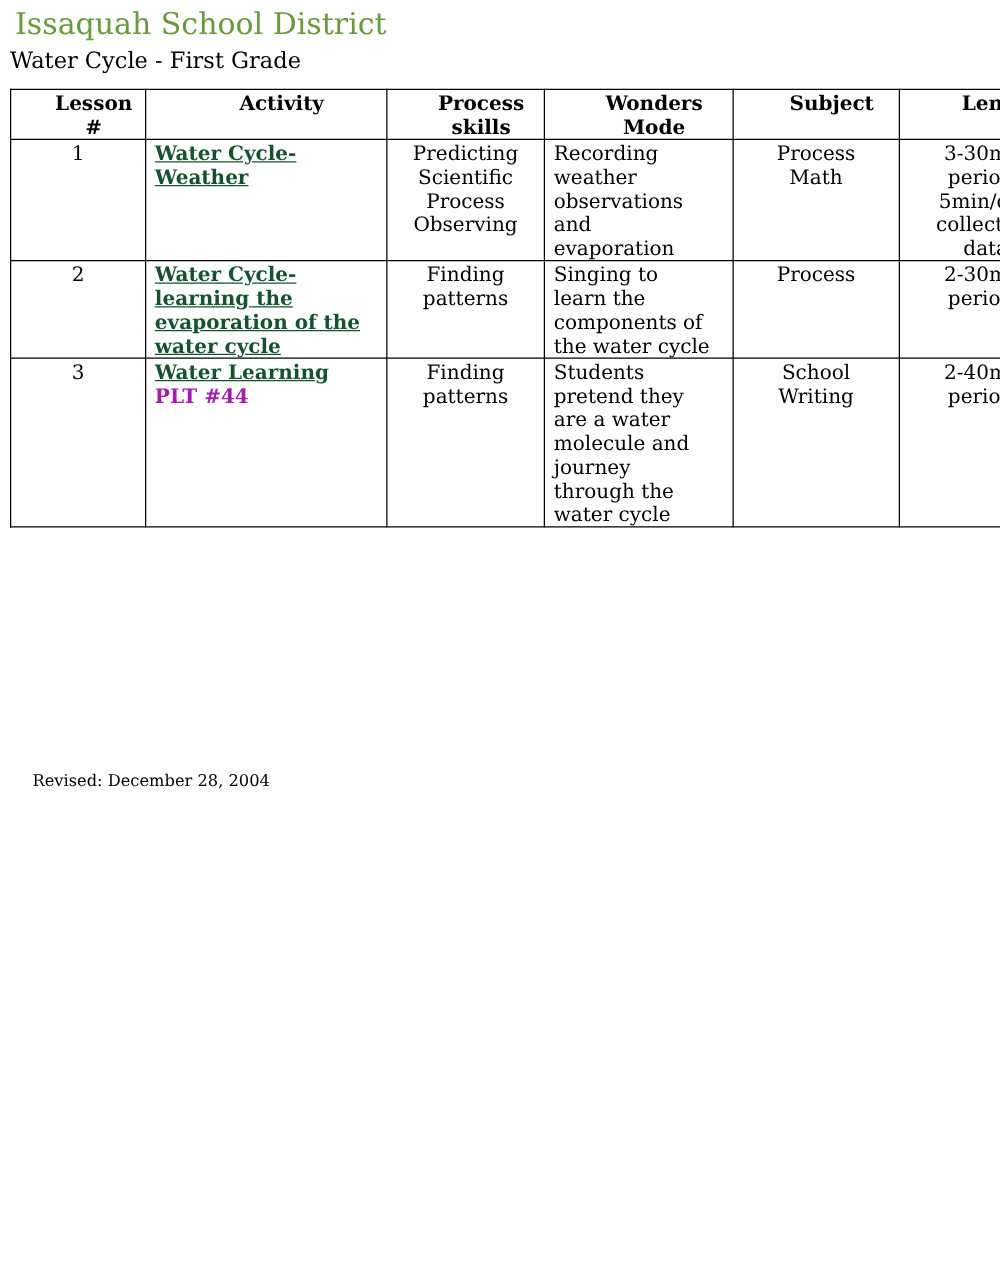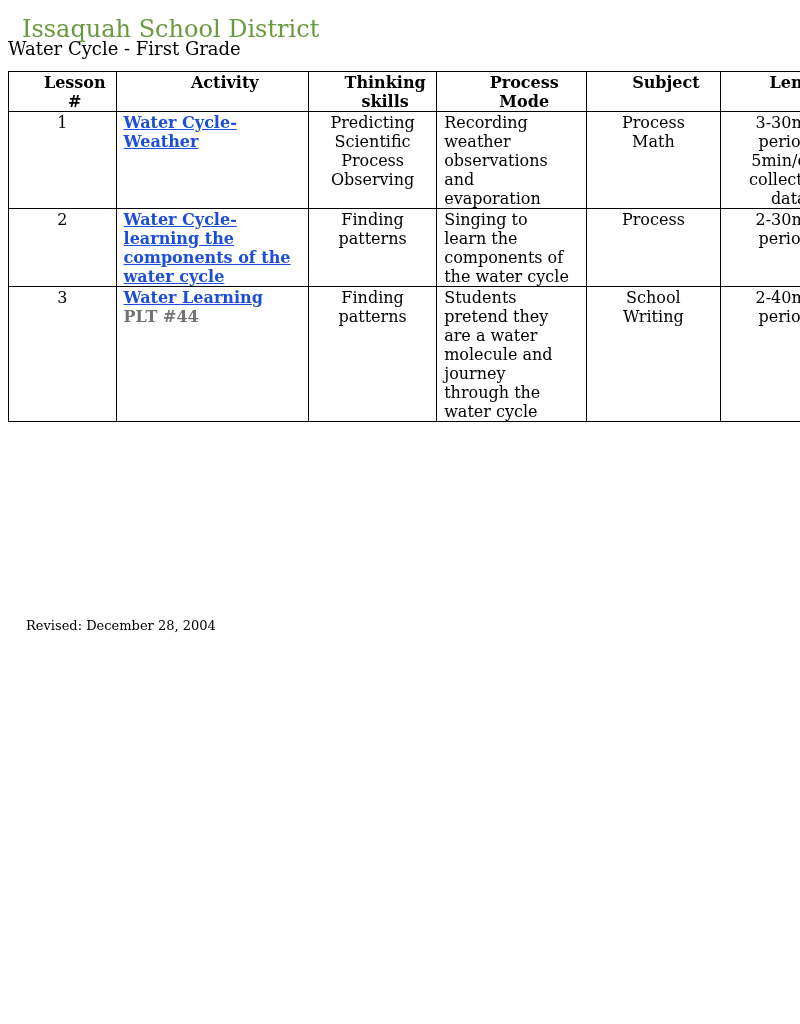--- a/index.html
+++ b/index.html
@@ -1,26 +1,26 @@
 <!DOCTYPE html>
 <html><head>
 <meta charset="utf-8">
 <style>
   html, body { margin: 0; padding: 0; background: #ffffff; }
   body { width: 800px; height: 1024px; overflow: hidden; position: relative; font-family: "DejaVu Serif", serif; color: #000; }
-  .site-title { position: absolute; left: 8px; top: 0px; font-size: 24px; color: #6a9a3f; margin: 14px; font-weight: normal; white-space: nowrap; line-height: 30px; }
+  .site-title { position: absolute; left: 8px; top: 0px; font-size: 24px; color: #6a9a3f; margin: 4px; font-weight: normal; white-space: nowrap; line-height: 30px; }
   .page-title { position: absolute; left: 8px; top: 38px; font-size: 18px; margin: 0; font-weight: normal; line-height: 22px; white-space: nowrap; }
   table.lessons { position: absolute; left: 8px; top: 71px; border-collapse: collapse; width: 850px; font-size: 16px; line-height: 19px; }
   table.lessons th, table.lessons td { border: 1px solid #000; vertical-align: top; padding: 1px 7px 0 7px; }
   table.lessons th { font-weight: bold; text-align: center; height: 37px; padding-left: 32px; }
   th.subj { text-align: right; }
   td.c { text-align: center; }
   td.l { text-align: left; }
-  a.lesson-link { color: #1d4ed8; font-weight: bold; text-decoration: underline; }
-  .plt { color: #737373; font-weight: bold; }
+  a.lesson-link { color: #14532d; font-weight: bold; text-decoration: underline; }
+  .plt { color: #a21caf; font-weight: bold; }
   .revised { position: absolute; left: 26px; top: 618px; font-size: 13px; white-space: nowrap; }
   col.c1 { width: 99px; } col.c2 { width: 182px; } col.c3 { width: 119px; } col.c4 { width: 142px; } col.c5 { width: 126px; } col.c6 { width: 130px; }
 </style>
 </head>
 <body>
 
 <h1 class="site-title">Issaquah School District</h1>
 <h2 class="page-title">Water Cycle - First Grade</h2>
 
 <table class="lessons">
@@ -29,38 +29,38 @@
       <col class="c2">
       <col class="c3">
       <col class="c4">
       <col class="c5">
       <col class="c6">
     </colgroup>
   <thead>
     <tr>
       <th>Lesson #</th>
       <th>Activity</th>
-      <th>Thinking skills</th>
-      <th>Process Mode</th>
+      <th>Process skills</th>
+      <th>Wonders Mode</th>
       <th class="subj">Subject</th>
       <th>Length</th>
     </tr>
   </thead>
   <tbody>
     <tr style="height:96px">
       <td class="c">1</td>
       <td class="l"><a class="lesson-link" href="#">Water Cycle-Weather</a></td>
       <td class="c"><span style="display:inline-block;max-width:90px">Predicting Scientific Process Observing</span></td>
       <td class="l"><span style="display:inline-block;max-width:110px">Recording weather observations and evaporation</span></td>
       <td class="c"><span style="display:inline-block;max-width:70px">Process Math</span></td>
       <td class="c"><span style="display:inline-block;max-width:80px">3-30min periods 5min/day collecting data</span></td>
     </tr>
     <tr style="height:77px">
       <td class="c">2</td>
-      <td class="l"><a class="lesson-link" href="#">Water Cycle-learning the components of the water cycle</a></td>
+      <td class="l"><a class="lesson-link" href="#">Water Cycle-learning the evaporation of the water cycle</a></td>
       <td class="c"><span style="display:inline-block;max-width:80px">Finding patterns</span></td>
       <td class="l"><span style="display:inline-block;max-width:128px">Singing to learn the components of the water cycle</span></td>
       <td class="c"><span>Process</span></td>
       <td class="c"><span style="display:inline-block;max-width:80px">2-30min periods</span></td>
     </tr>
     <tr style="height:134px">
       <td class="c">3</td>
       <td class="l"><a class="lesson-link" href="#">Water Learning</a><br><span class="plt">PLT #44</span></td>
       <td class="c"><span style="display:inline-block;max-width:80px">Finding patterns</span></td>
       <td class="l"><span style="display:inline-block;max-width:115px">Students pretend they are a water molecule and journey through the water cycle</span></td>

